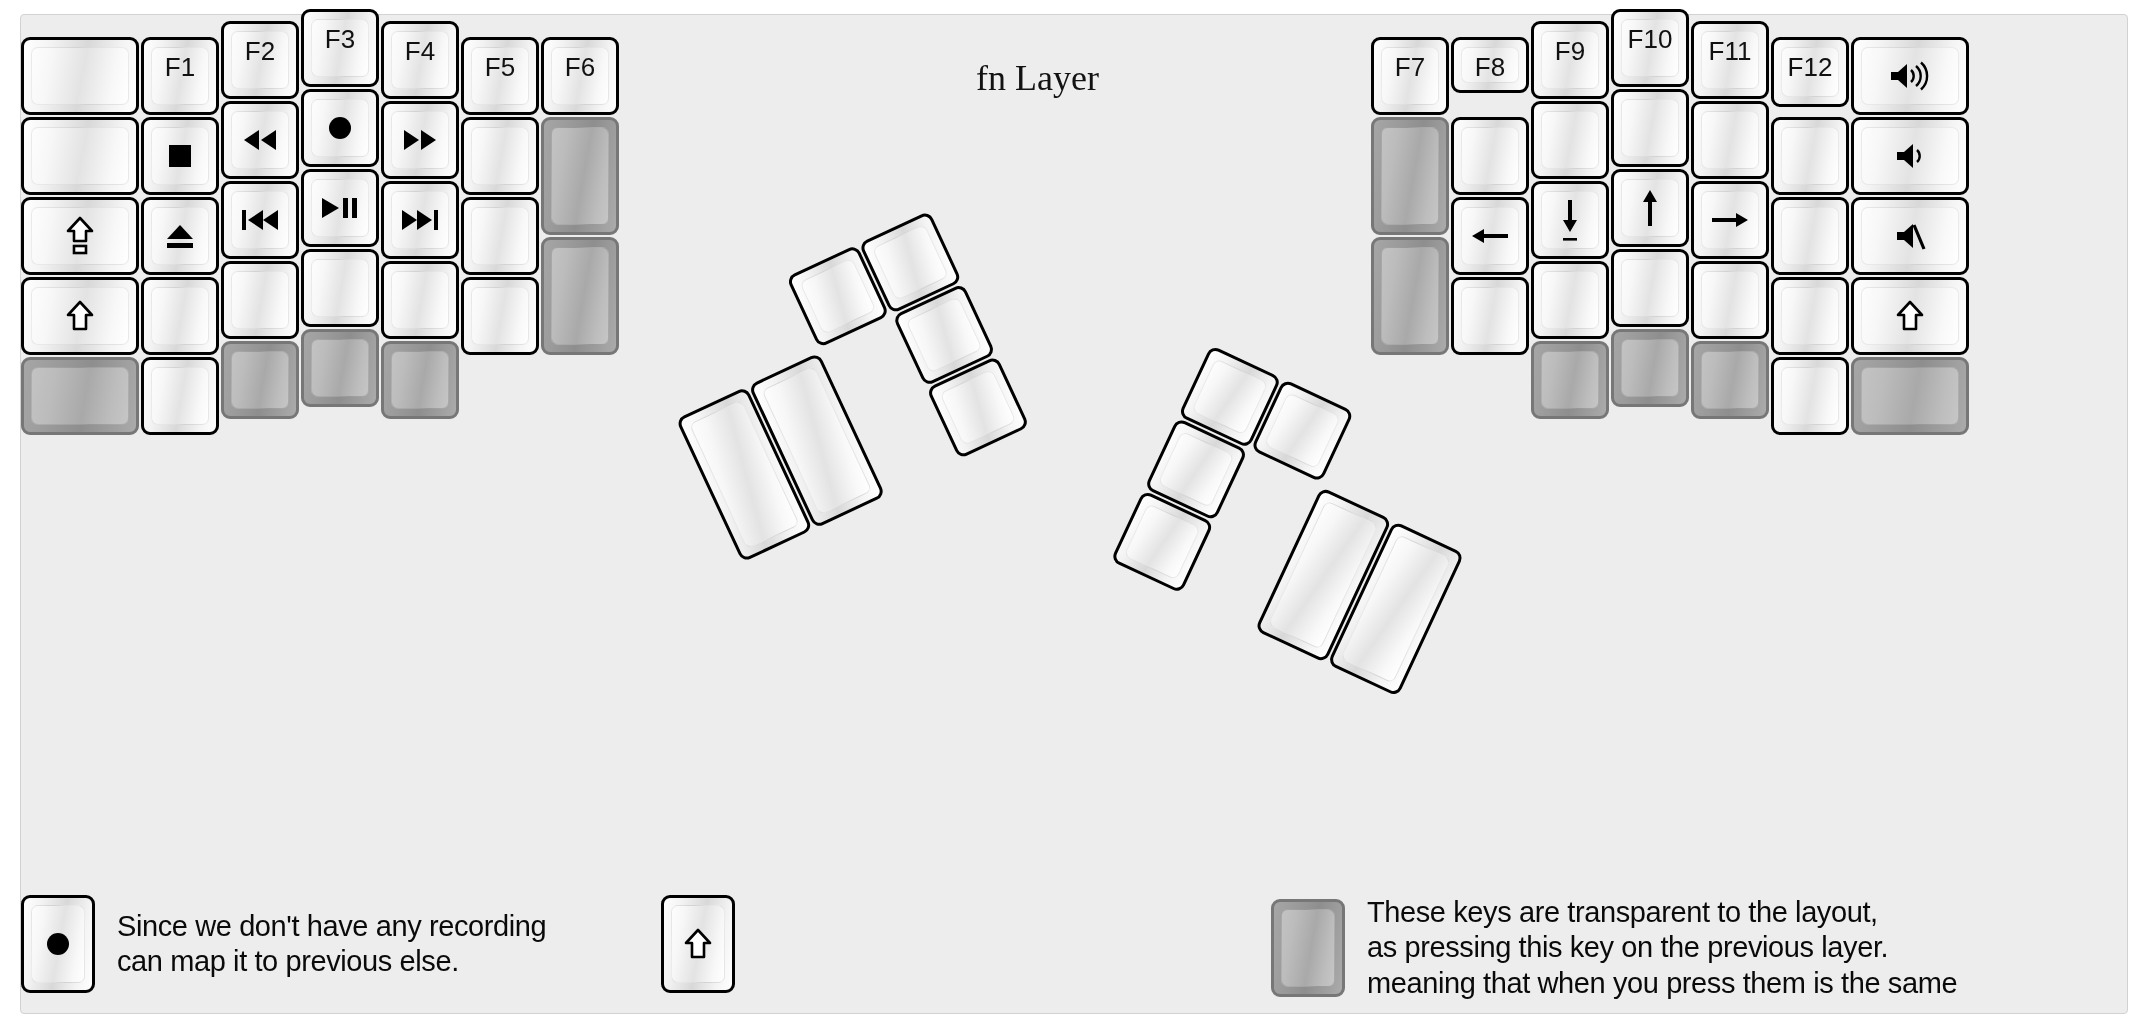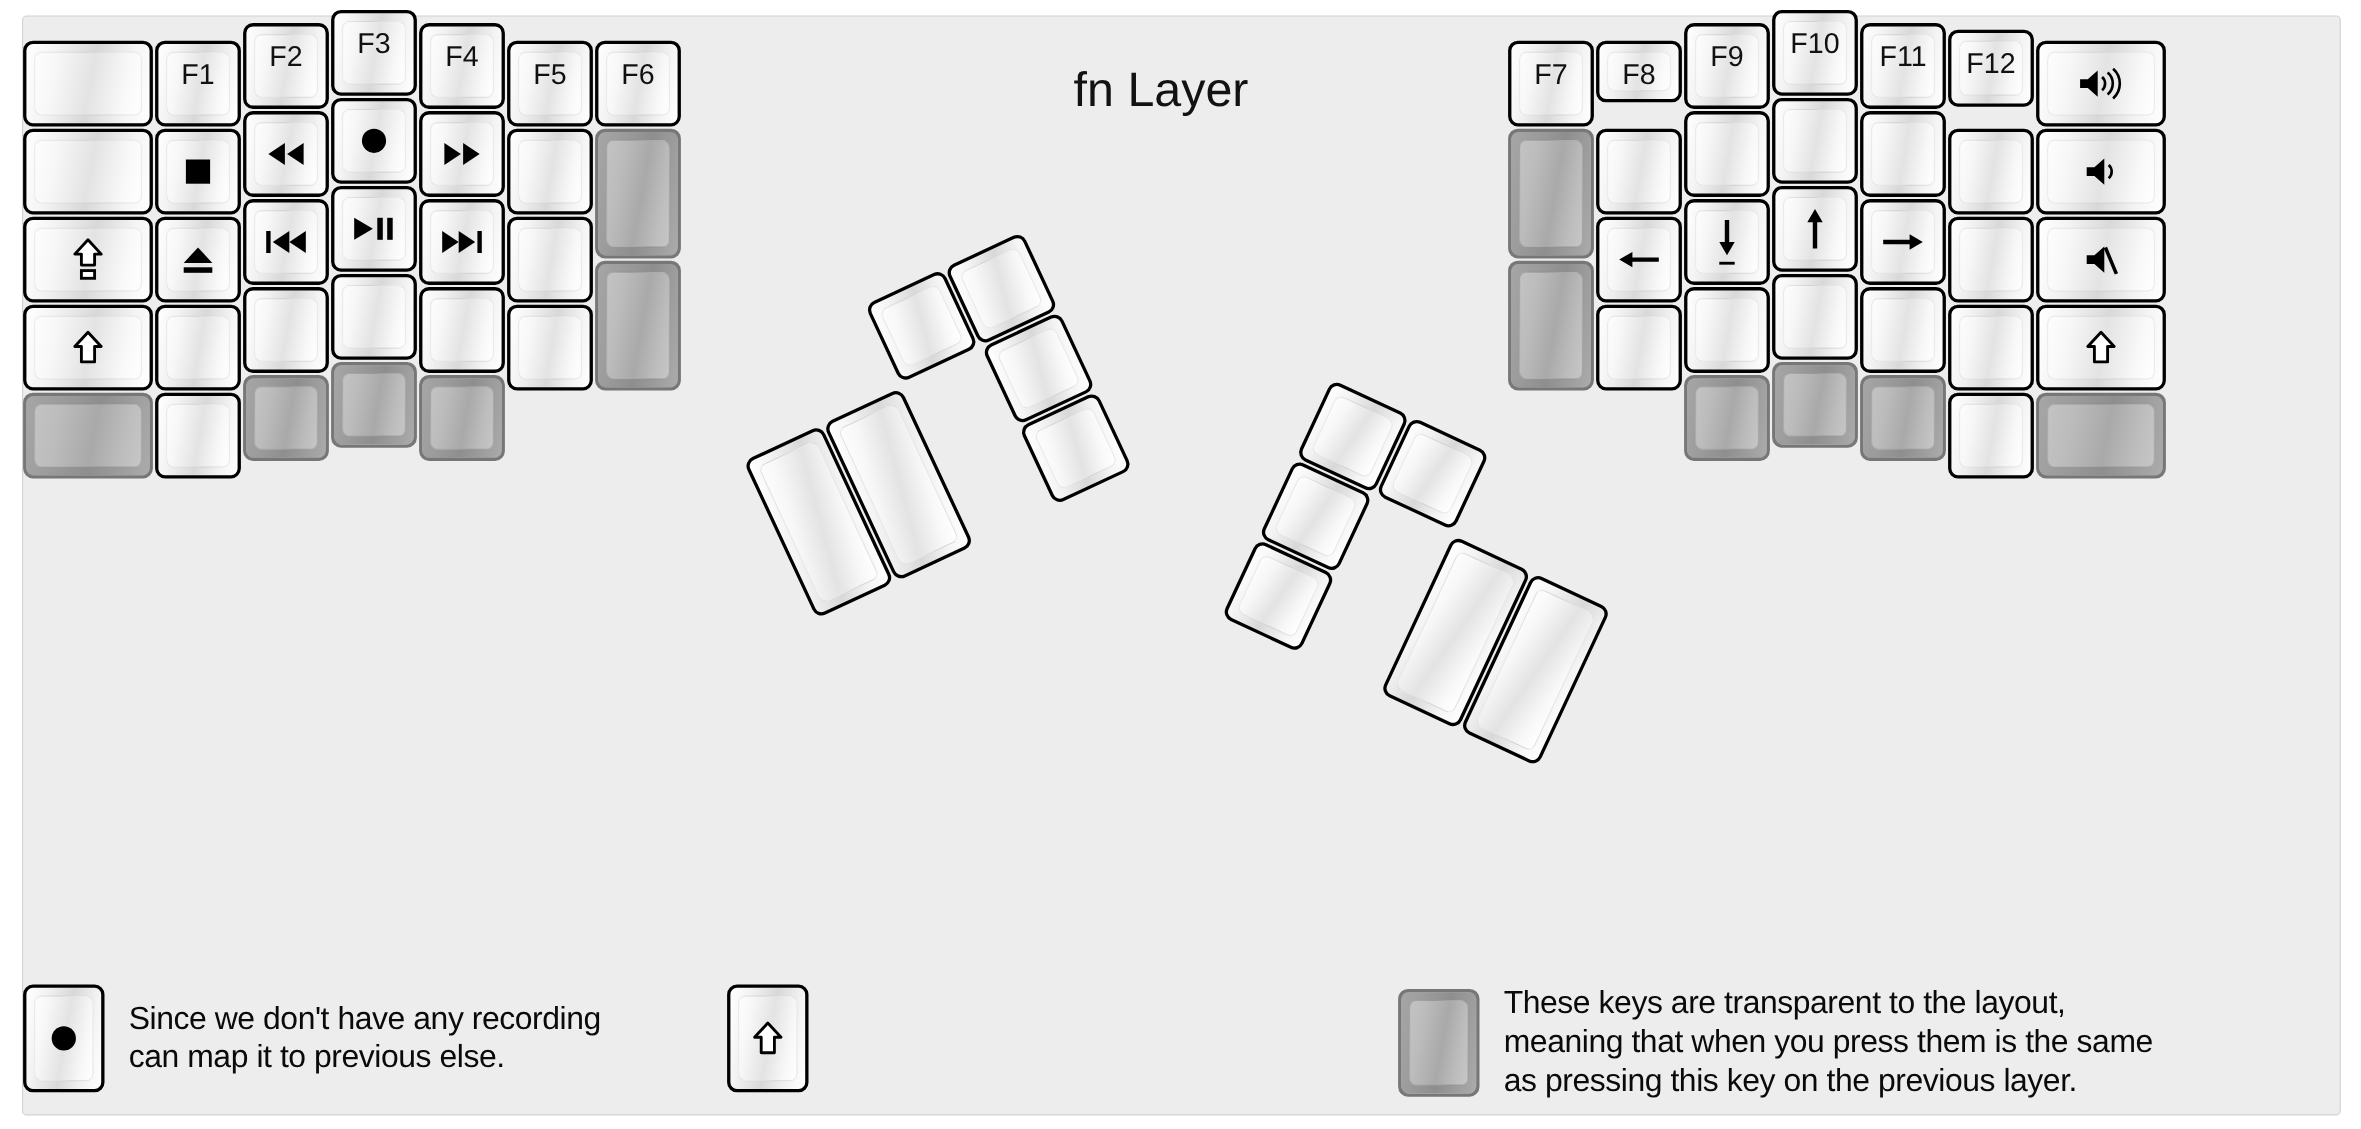--- a/index.html
+++ b/index.html
@@ -16,22 +16,22 @@
        background:linear-gradient(100deg,#fdfdfd 0%,#f7f7f7 20%,#e3e3e3 52%,#f8f8f8 82%,#ffffff 100%);
        display:flex;align-items:center;justify-content:center;}
   .key.trans{border-color:#777;
        background:linear-gradient(100deg,#a6a6a6 0%,#9c9c9c 25%,#8e8e8e 55%,#9e9e9e 80%,#ababab 100%);}
   .key.trans .cap{border-color:rgba(0,0,0,.10);
        background:linear-gradient(100deg,#c3c3c3 0%,#bcbcbc 22%,#a9a9a9 55%,#bdbdbd 82%,#c6c6c6 100%);}
   .lbl{position:relative;z-index:2;color:#111;font-size:26px;line-height:1;
        font-family:"Liberation Sans","DejaVu Sans",sans-serif;white-space:nowrap;}
   .lbl.ftop{align-self:flex-start;margin-top:14px;}
   .gly{position:relative;z-index:2;color:#000;line-height:1;}
-  .title{position:absolute;color:#121212;font-size:44px;white-space:nowrap;
-         font-family:Liberation Sans, sans-serif;}
+  .title{position:absolute;color:#121212;font-size:36px;white-space:nowrap;
+         font-family:Liberation Serif, serif;}
   .legend{position:absolute;display:flex;align-items:center;}
   .legend .swatch{position:relative;width:74px;height:98px;flex:0 0 auto;box-sizing:border-box;
          border:3px solid #000;border-radius:9px;
          background:linear-gradient(100deg,#ffffff 0%,#f3f3f3 22%,#d8d8d8 52%,#f4f4f4 80%,#ffffff 100%);
          display:flex;align-items:center;justify-content:center;}
   .legend .swatch .cap{position:absolute;left:7px;top:7px;right:7px;bottom:7px;border-radius:7px;
          border:1px solid rgba(0,0,0,.07);
          background:linear-gradient(100deg,#fdfdfd 0%,#f7f7f7 20%,#e3e3e3 52%,#f8f8f8 82%,#ffffff 100%);}
   .legend .swatch.trans{border-color:#777;
          background:linear-gradient(100deg,#a6a6a6 0%,#9c9c9c 25%,#8e8e8e 55%,#9e9e9e 80%,#ababab 100%);}
@@ -319,21 +319,21 @@
               <path d="M38 12 L26 5 L26 10 L2 10 L2 14 L26 14 L26 19 Z" fill="#000"></path>
             </svg>
           </span>
         </div>
         <div class="key" style="left: 1670px; top: 246px; width: 78px; height: 78px;">
           <div class="cap"></div>
         </div>
         <div class="key trans" style="left: 1670px; top: 326px; width: 78px; height: 78px;">
           <div class="cap"></div>
         </div>
-        <div class="key" style="left: 1750px; top: 12px; width: 78px; height: 70px;">
+        <div class="key" style="left: 1750px; top: 22px; width: 78px; height: 70px;">
           <div class="cap"></div>
           <span class="lbl ftop">F12</span>
         </div>
         <div class="key" style="left: 1750px; top: 102px; width: 78px; height: 78px;">
           <div class="cap"></div>
         </div>
         <div class="key" style="left: 1750px; top: 182px; width: 78px; height: 78px;">
           <div class="cap"></div>
         </div>
         <div class="key" style="left: 1750px; top: 262px; width: 78px; height: 78px;">
@@ -429,19 +429,19 @@
           </div>
           <div class="txt">
           </div>
         </div>
         <div class="legend" style="left: 1250px; top: 880px;">
           <div class="swatch trans">
             <div class="cap"></div>
           </div>
           <div class="txt">
             <div>These keys are transparent to the layout,</div>
+            <div>as pressing this key on the previous layer.</div>
             <div>meaning that when you press them is the same</div>
-            <div>as pressing this key on the previous layer.</div>
           </div>
         </div>
       </div>
   </div>
 </div>
 
 </body></html>

